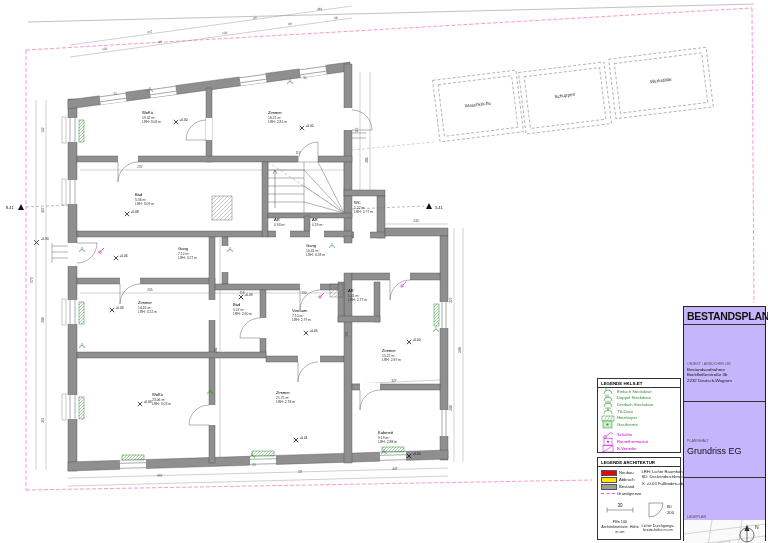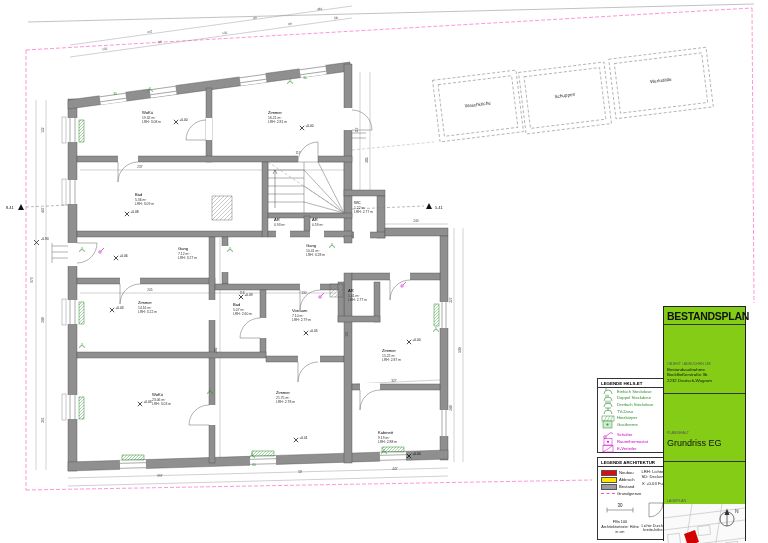--- a/index.html
+++ b/index.html
@@ -1,21 +1,21 @@
 <!DOCTYPE html>
 <html><head>
 <meta charset="utf-8">
 <style>
   html,body{margin:0;padding:0;background:#e8e8e8;font-family:"Liberation Sans",sans-serif;}
   .sheet{position:relative;width:768px;height:543px;background:#ffffff;overflow:hidden;}
   svg text{font-family:"Liberation Sans",sans-serif;}
   
-  .tblock{position:absolute;left:663px;top:306px;width:83px;height:235px;border:1px solid #222;background:#84cc16;box-sizing:border-box;font-size:5px;color:#111;}
+  .tblock{position:absolute;left:683px;top:306px;width:83px;height:235px;border:1px solid #222;background:#c4b5fd;box-sizing:border-box;font-size:5px;color:#111;}
   .tb-title{font-size:10.5px;font-weight:bold;padding:3px 3px 2px 3px;border-bottom:.7px solid #333;letter-spacing:-.3px;}
-  .tb-sec{border-bottom:.7px solid #333;padding:1px 3px 10px 3px;margin-top:36px;}
+  .tb-sec{border-bottom:.7px solid #333;padding:1px 3px 18px 3px;margin-top:36px;}
   .tb-label{font-size:3.6px;color:#555;margin-bottom:1px;white-space:nowrap;}
   .tb-line{font-size:4.4px;line-height:5.4px;white-space:nowrap;}
   .tb-big{font-size:9px;padding:2px 0 3px 0;}
   .tb-map{height:66px;position:relative;padding:0;}
   .tb-cols{display:flex;border-bottom:.7px solid #333;}
   .tb-cols>div{flex:1;padding:1px 3px 2px 3px;}
   .tb-cols>div:first-child{border-right:.7px solid #333;}
   
   .lgbox{position:absolute;left:597px;width:84px;border:.8px solid #333;background:#fff;box-sizing:border-box;padding:2px 3px;}
   .lg-title{font-size:4.4px;font-weight:bold;border-bottom:.6px solid #333;margin:0 -3px;padding:0 3px 1px 3px;}

